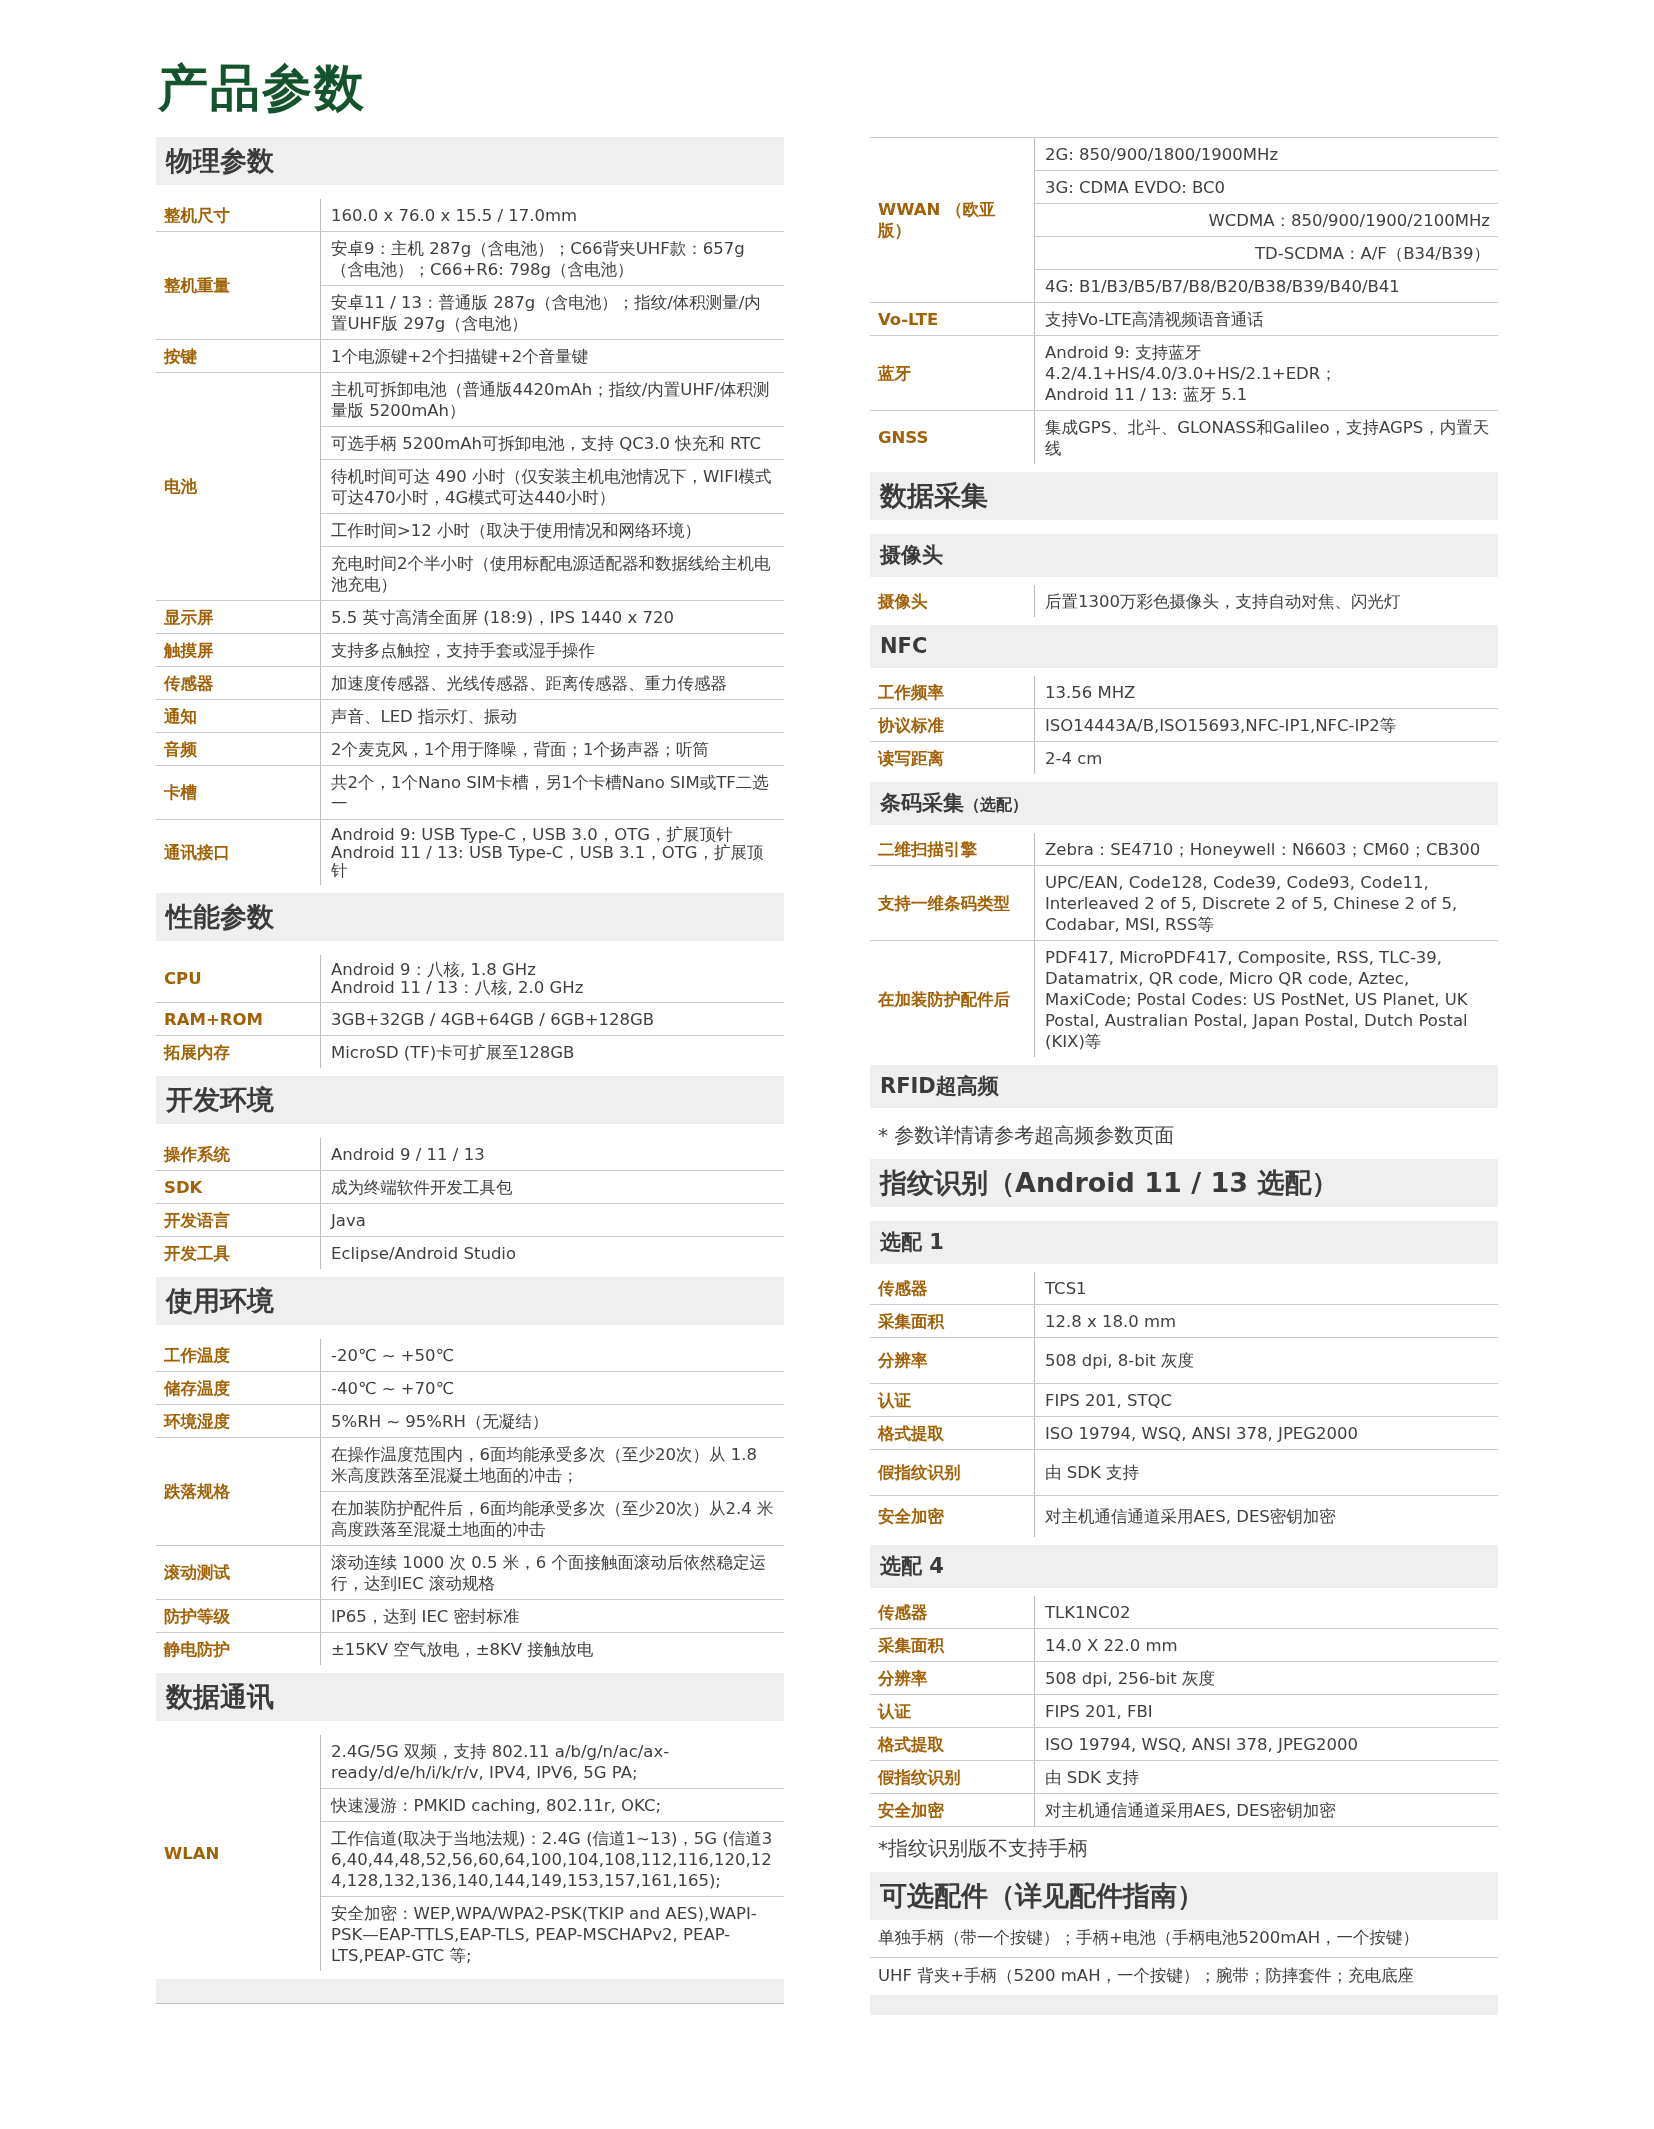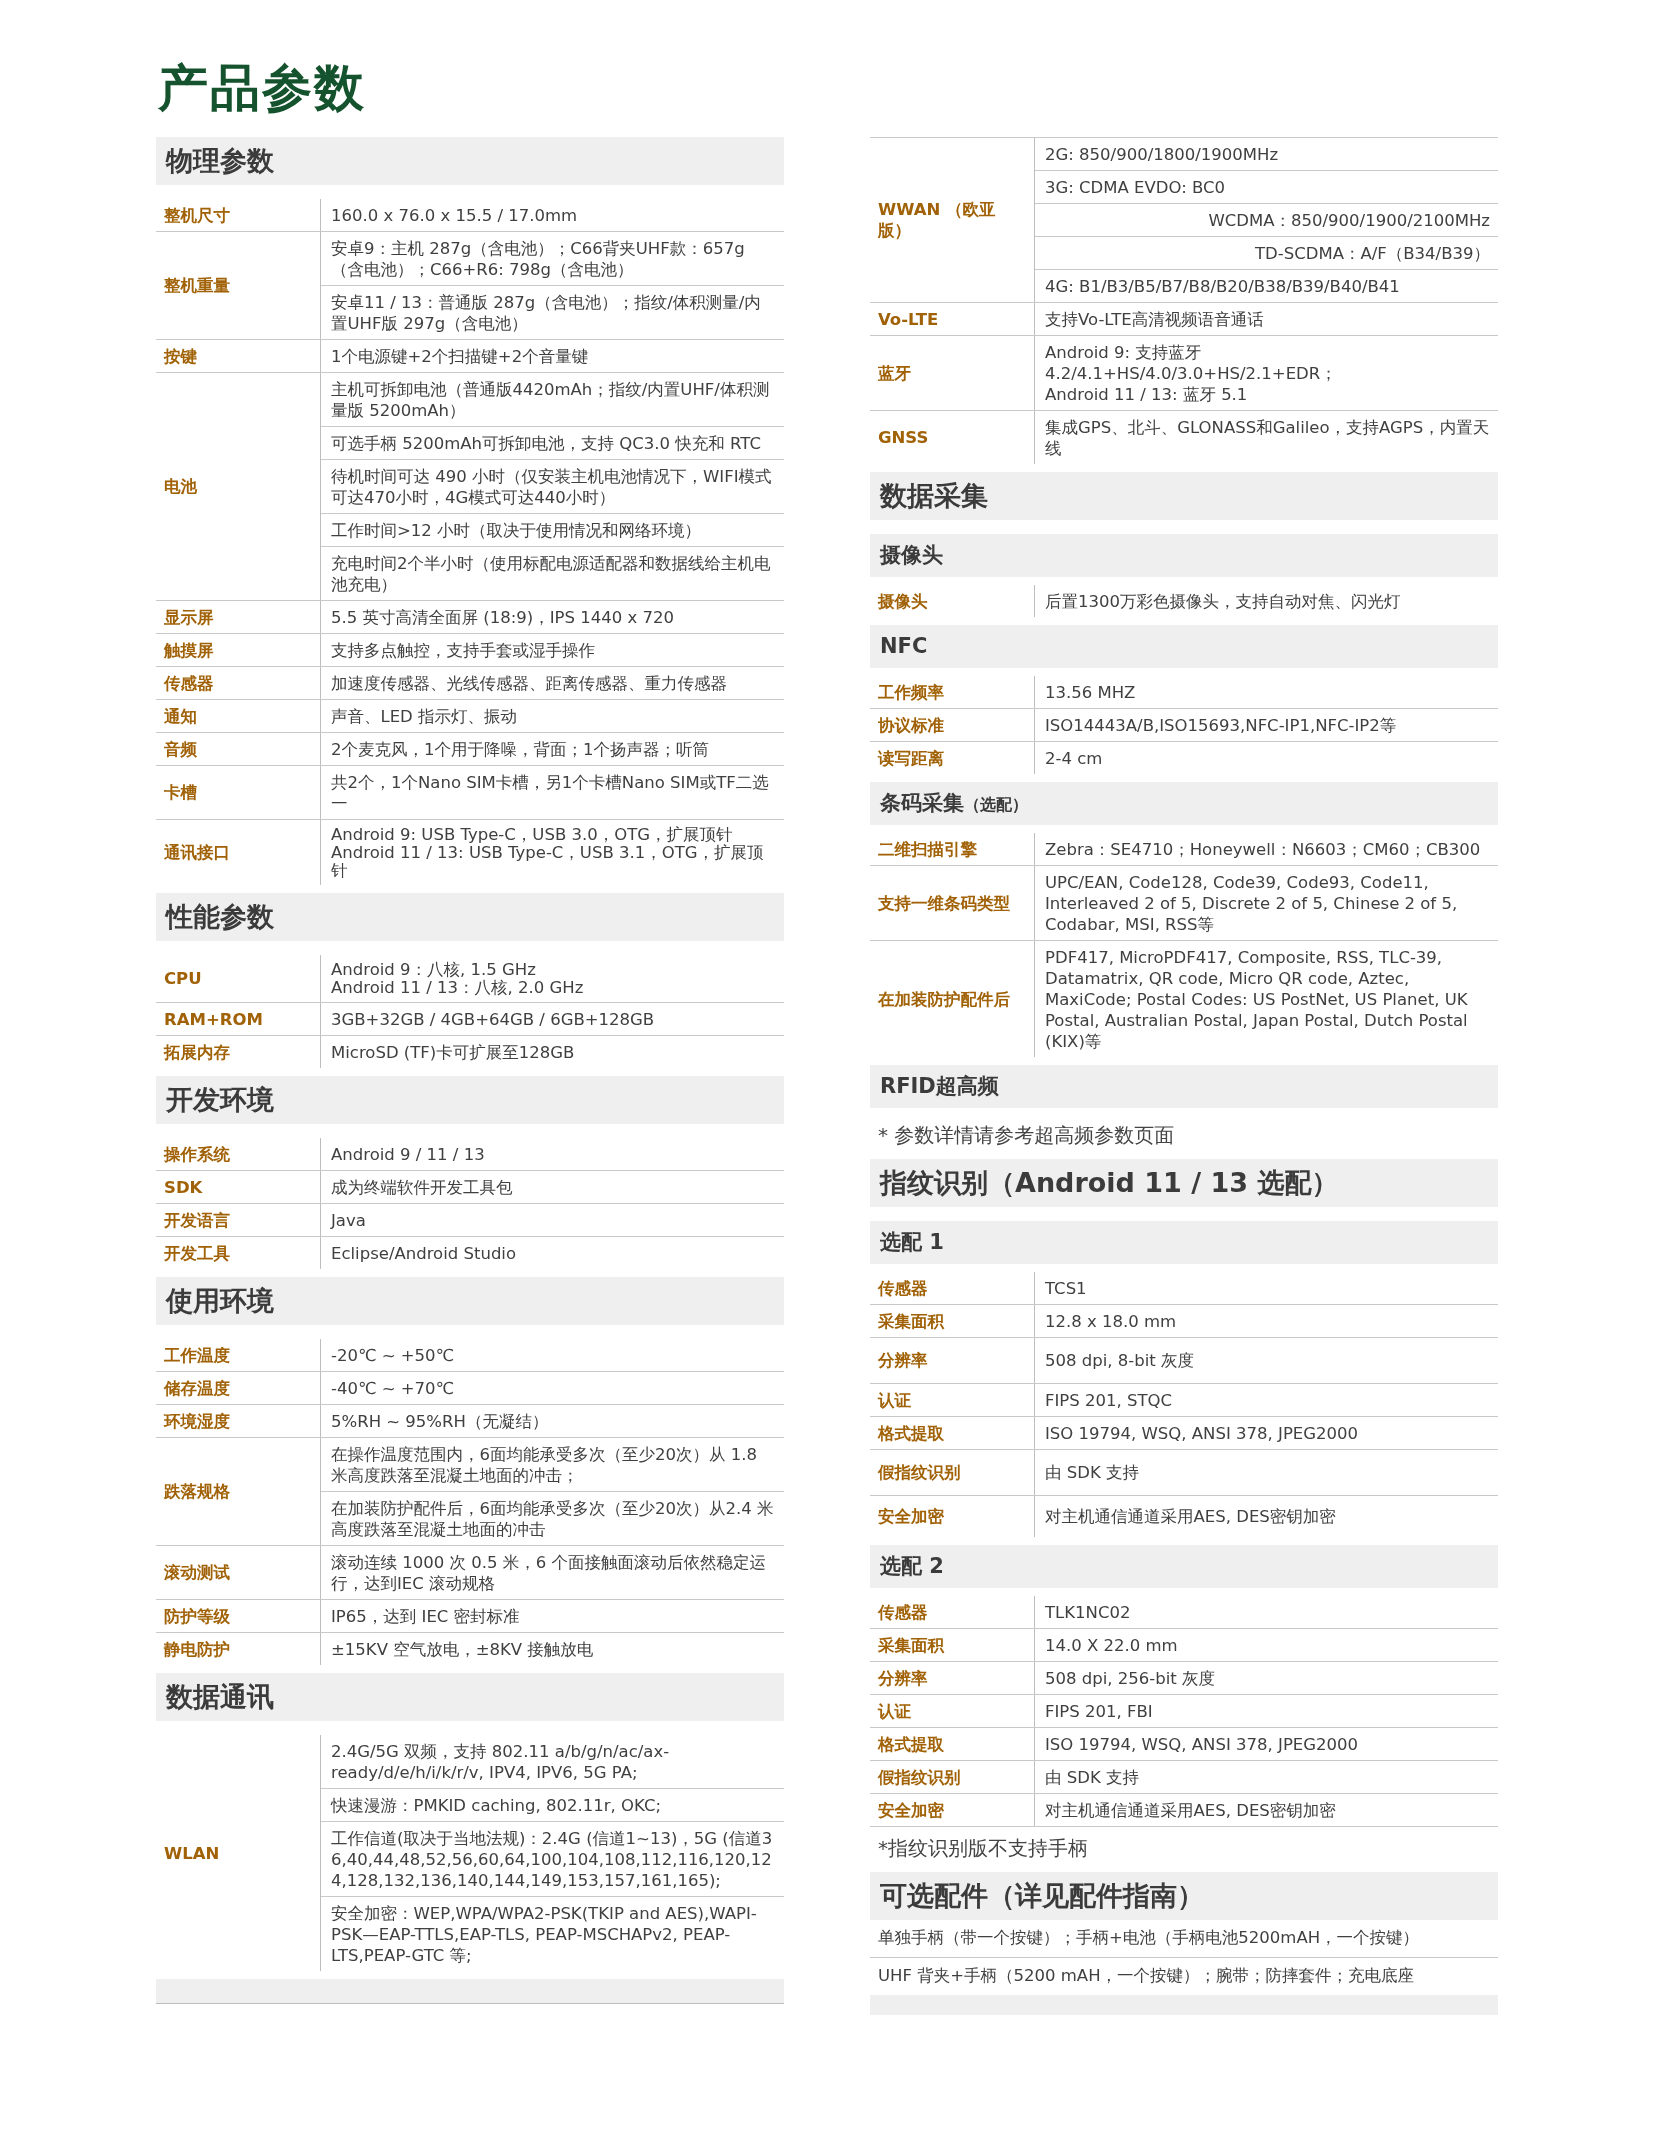--- a/index.html
+++ b/index.html
@@ -95,21 +95,21 @@
 Android 11 / 13: USB Type-C，USB 3.1，OTG，扩展顶针</td>
         </tr>
   </tbody>
     </table>
 
   <div class="sec-h">性能参数</div>
   <table>
     <tbody>
         <tr class="rowline">
           <td class="lbl">CPU</td>
-          <td class="val ml" style="line-height:18px">Android 9：八核, 1.5 GHz
+          <td class="val ml" style="line-height:18px">Android 9：八核, 1.8 GHz
 Android 11 / 13：八核, 2.0 GHz</td>
         </tr>
     <tr class="rowline">
           <td class="lbl">RAM+ROM</td>
           <td class="val">3GB+32GB / 4GB+64GB  /  6GB+128GB</td>
         </tr>
     <tr class="last">
           <td class="lbl">拓展内存</td>
           <td class="val">MicroSD (TF)卡可扩展至128GB</td>
         </tr>
@@ -309,21 +309,21 @@
           <td class="lbl">假指纹识别</td>
           <td class="val" style="padding-top:12px;padding-bottom:12px">由 SDK 支持</td>
         </tr>
     <tr class="last">
           <td class="lbl">安全加密</td>
           <td class="val" style="padding-top:10px;padding-bottom:10px">对主机通信通道采用AES, DES密钥加密</td>
         </tr>
   </tbody>
     </table>
 
-  <div class="sub-h">选配 2</div>
+  <div class="sub-h">选配 4</div>
   <table>
     <tbody>
         <tr class="rowline">
           <td class="lbl">传感器</td>
           <td class="val">TLK1NC02</td>
         </tr>
     <tr class="rowline">
           <td class="lbl">采集面积</td>
           <td class="val">14.0 X 22.0 mm</td>
         </tr>

